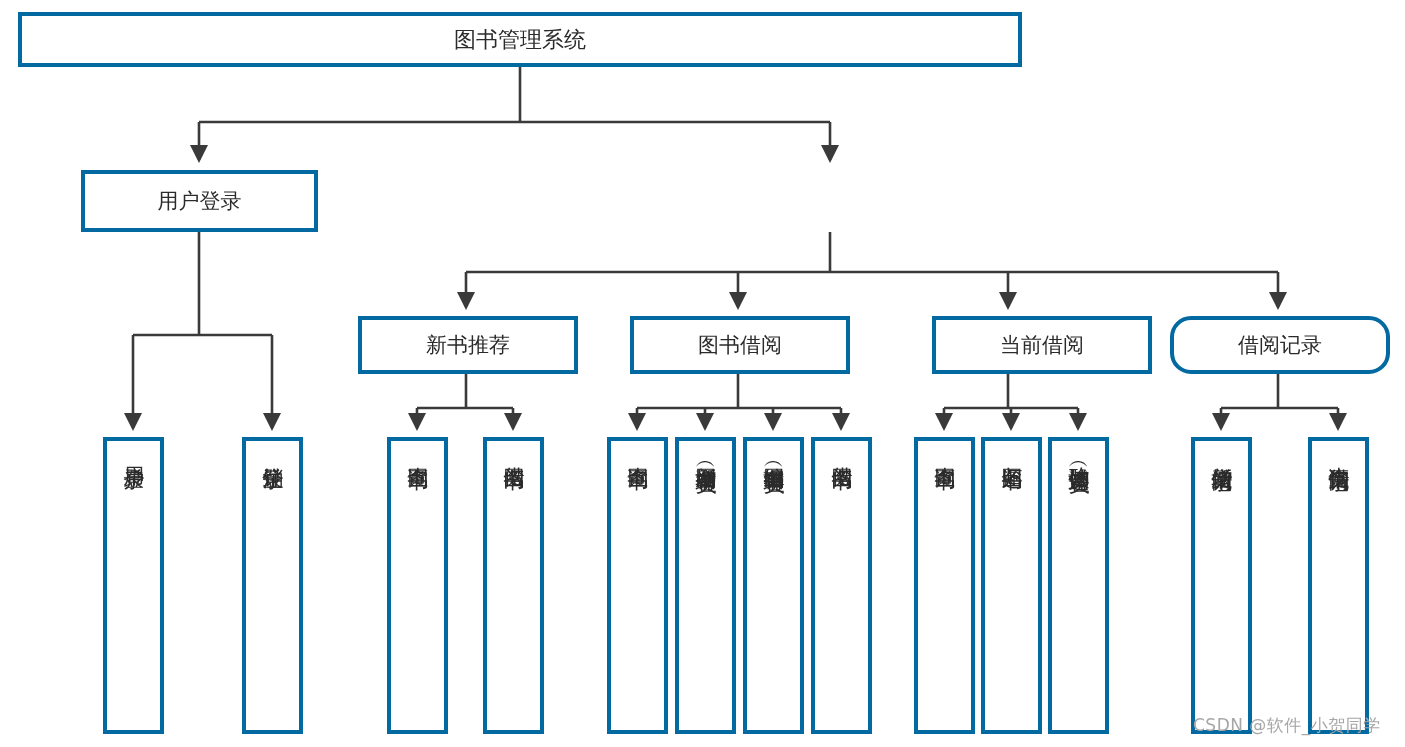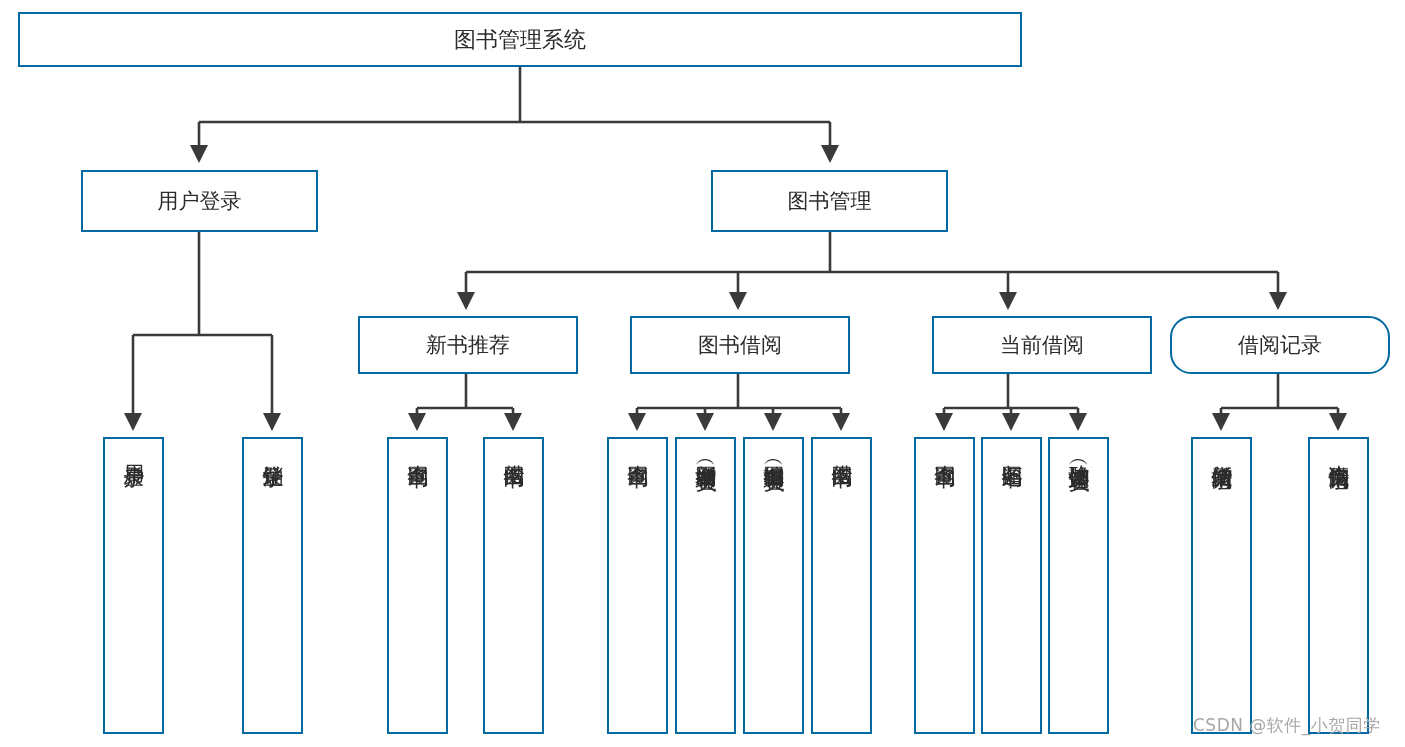--- a/index.html
+++ b/index.html
@@ -23,21 +23,21 @@
     position: absolute;
     left: 0;
     top: 0;
     width: 1405px;
     height: 747px;
     pointer-events: none;
   }
   .node {
     position: absolute;
     box-sizing: border-box;
-    border: 2px solid #0369a1;
+    border: 4px solid #0369a1;
     background: #ffffff;
     display: flex;
     align-items: center;
     justify-content: center;
     color: #2b2b2b;
   }
   .node-label {
     display: block;
     text-align: center;
     line-height: 1.18;
@@ -126,23 +126,20 @@
     </g>
   </svg>
 
   <div class="node horizontal root" style="left:18px; top:12px; width:1004px; height:55px;">
     <span class="node-label">图书管理系统</span>
   </div>
 
   <div class="node horizontal" style="left:81px; top:170px; width:237px; height:62px;">
     <span class="node-label">用户登录</span>
   </div>
-  <div class="node horizontal" style="left:711px; top:170px; width:237px; height:62px;">
-    <span class="node-label">图书管理</span>
-  </div>
 
   <div class="node horizontal" style="left:630px; top:316px; width:220px; height:58px;">
     <span class="node-label">图书借阅</span>
   </div>
   <div class="node horizontal" style="left:358px; top:316px; width:220px; height:58px;">
     <span class="node-label">新书推荐</span>
   </div>
   <div class="node horizontal" style="left:900px; top:316px; width:220px; height:58px;margin-left:32px;">
     <span class="node-label">当前借阅</span>
   </div>

